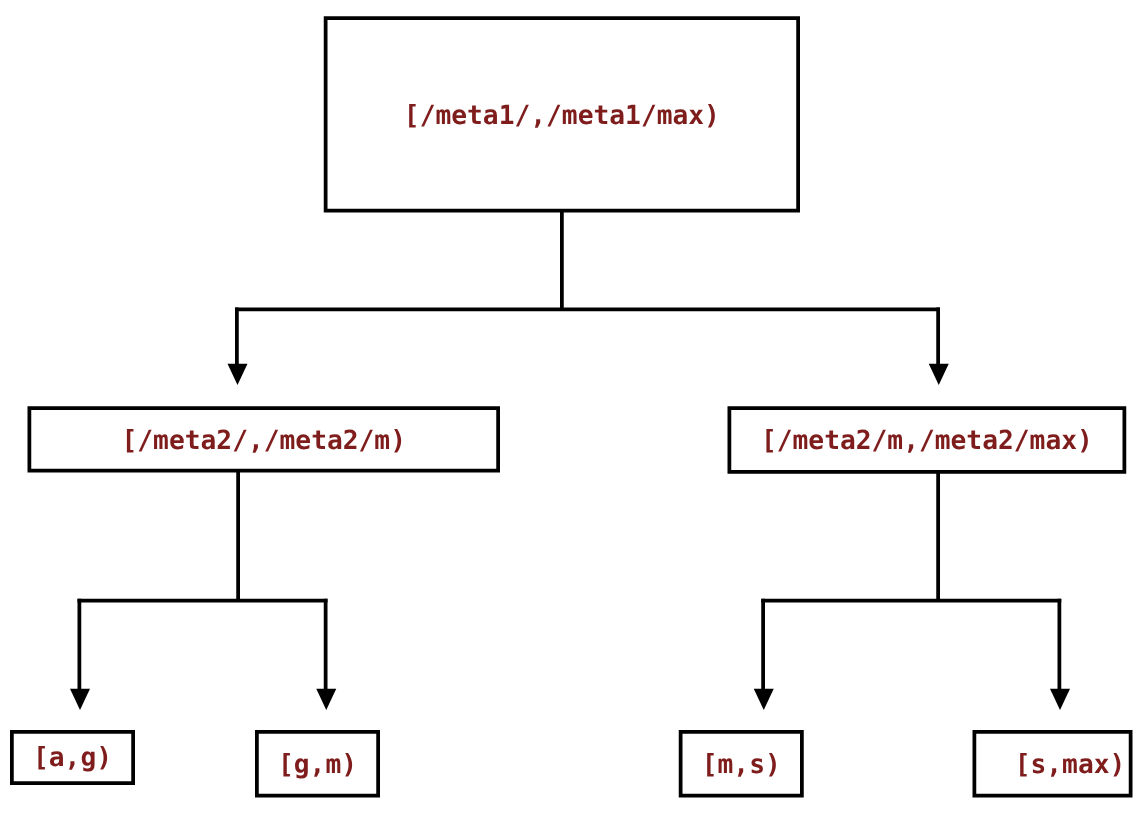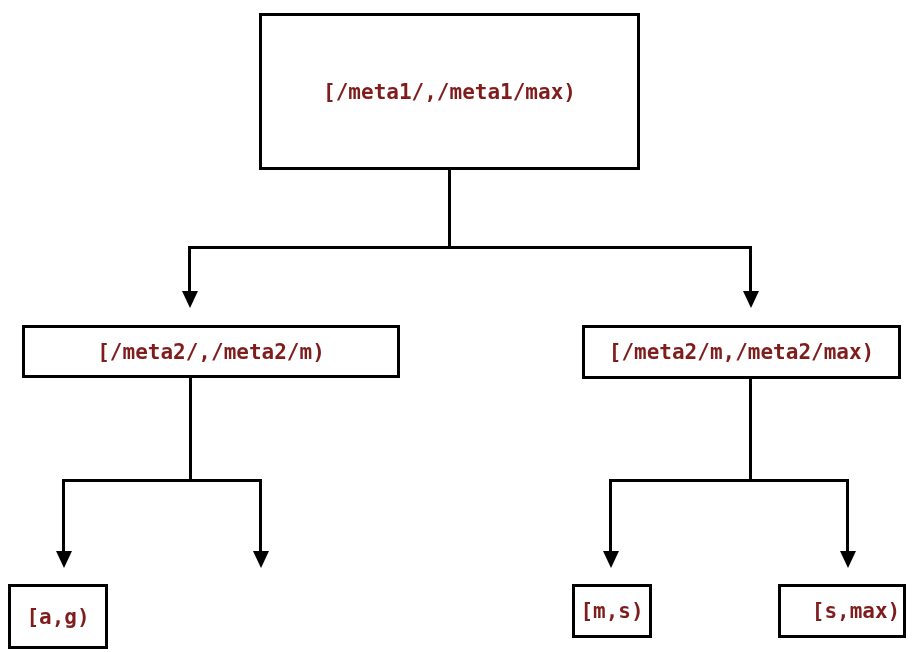--- a/index.html
+++ b/index.html
@@ -24,23 +24,23 @@
     display: flex;
     align-items: center;
     justify-content: center;
     font-size: 21px;
     font-weight: bold;
     white-space: nowrap;
   }
   .node-root     { left: 259px; top: 13px;  width: 381px; height: 157px; }
   .node-midleft  { left: 22px;  top: 325px; width: 378px; height: 53px; }
   .node-midright { left: 582px; top: 325px; width: 319px; height: 54px; text-align: center; }
-  .node-leaf-ag   { left: 8px;   top: 584px; width: 100px; height: 65px; }
+  .node-leaf-ag   { left: 8px;   top: 584px; width: 100px; height: 44px; }
   .node-leaf-gm   { left: 204px; top: 584px; width: 100px; height: 54px; }
-  .node-leaf-ms   { left: 572px; top: 584px; width: 80px; height: 54px; }
+  .node-leaf-ms   { left: 543px; top: 584px; width: 100px; height: 54px; }
   .node-leaf-smax { left: 778px; top: 584px; width: 128px; height: 54px; padding-left: 28px; }
 
   .line {
     position: absolute;
     background: #000000;
   }
   
   .stem-root   { left: 448px; top: 169px; width: 3px;   height: 78px; }
   .hline-1     { left: 188px; top: 246px; width: 564px; height: 3px; }
   .drop-1-left { left: 188px; top: 246px; width: 3px;   height: 46px; }
@@ -79,20 +79,21 @@
 <div class="canvas">
 
   <div class="node node-root">[/meta1/,/meta1/max)</div>
 
   <div class="node node-midleft">[/meta2/,/meta2/m)</div>
 
   <div class="node node-midright">[/meta2/m,/meta2/max)</div>
 
   <div class="node node-leaf-ag">[a,g)</div>
 
+  <div class="node node-leaf-gm">[g,m)</div>
 
   <div class="node node-leaf-ms">[m,s)</div>
 
   <div class="node node-leaf-smax">[s,max)</div>
 
   <div class="line stem-root"></div>
   <div class="line hline-1"></div>
   <div class="line drop-1-left"></div>
   <div class="line drop-1-right"></div>
   <div class="arrow arrow-1-left"></div>

